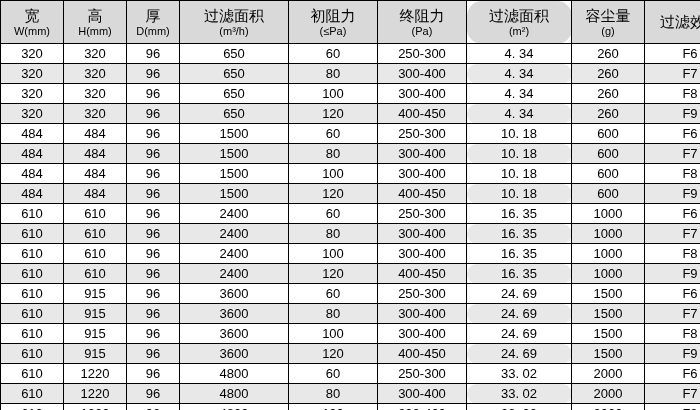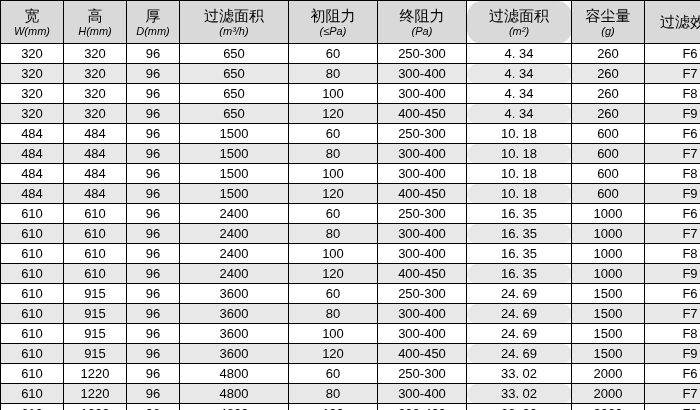--- a/index.html
+++ b/index.html
@@ -35,21 +35,20 @@
     line-height: 1.15;
   }
   thead th .hdr-main {
     display: block;
   }
   thead th .hdr-sub {
     display: block;
     font-size: 11px;
     font-weight: normal;
     margin-top: 1px;
-    font-style: italic;
   }
   tbody td {
     height: 19px;
     font-size: 13px;
   }
   tbody tr.odd td {
     background: #ffffff;
   }
   tbody tr.even td {
     background: #e8e8e8;

